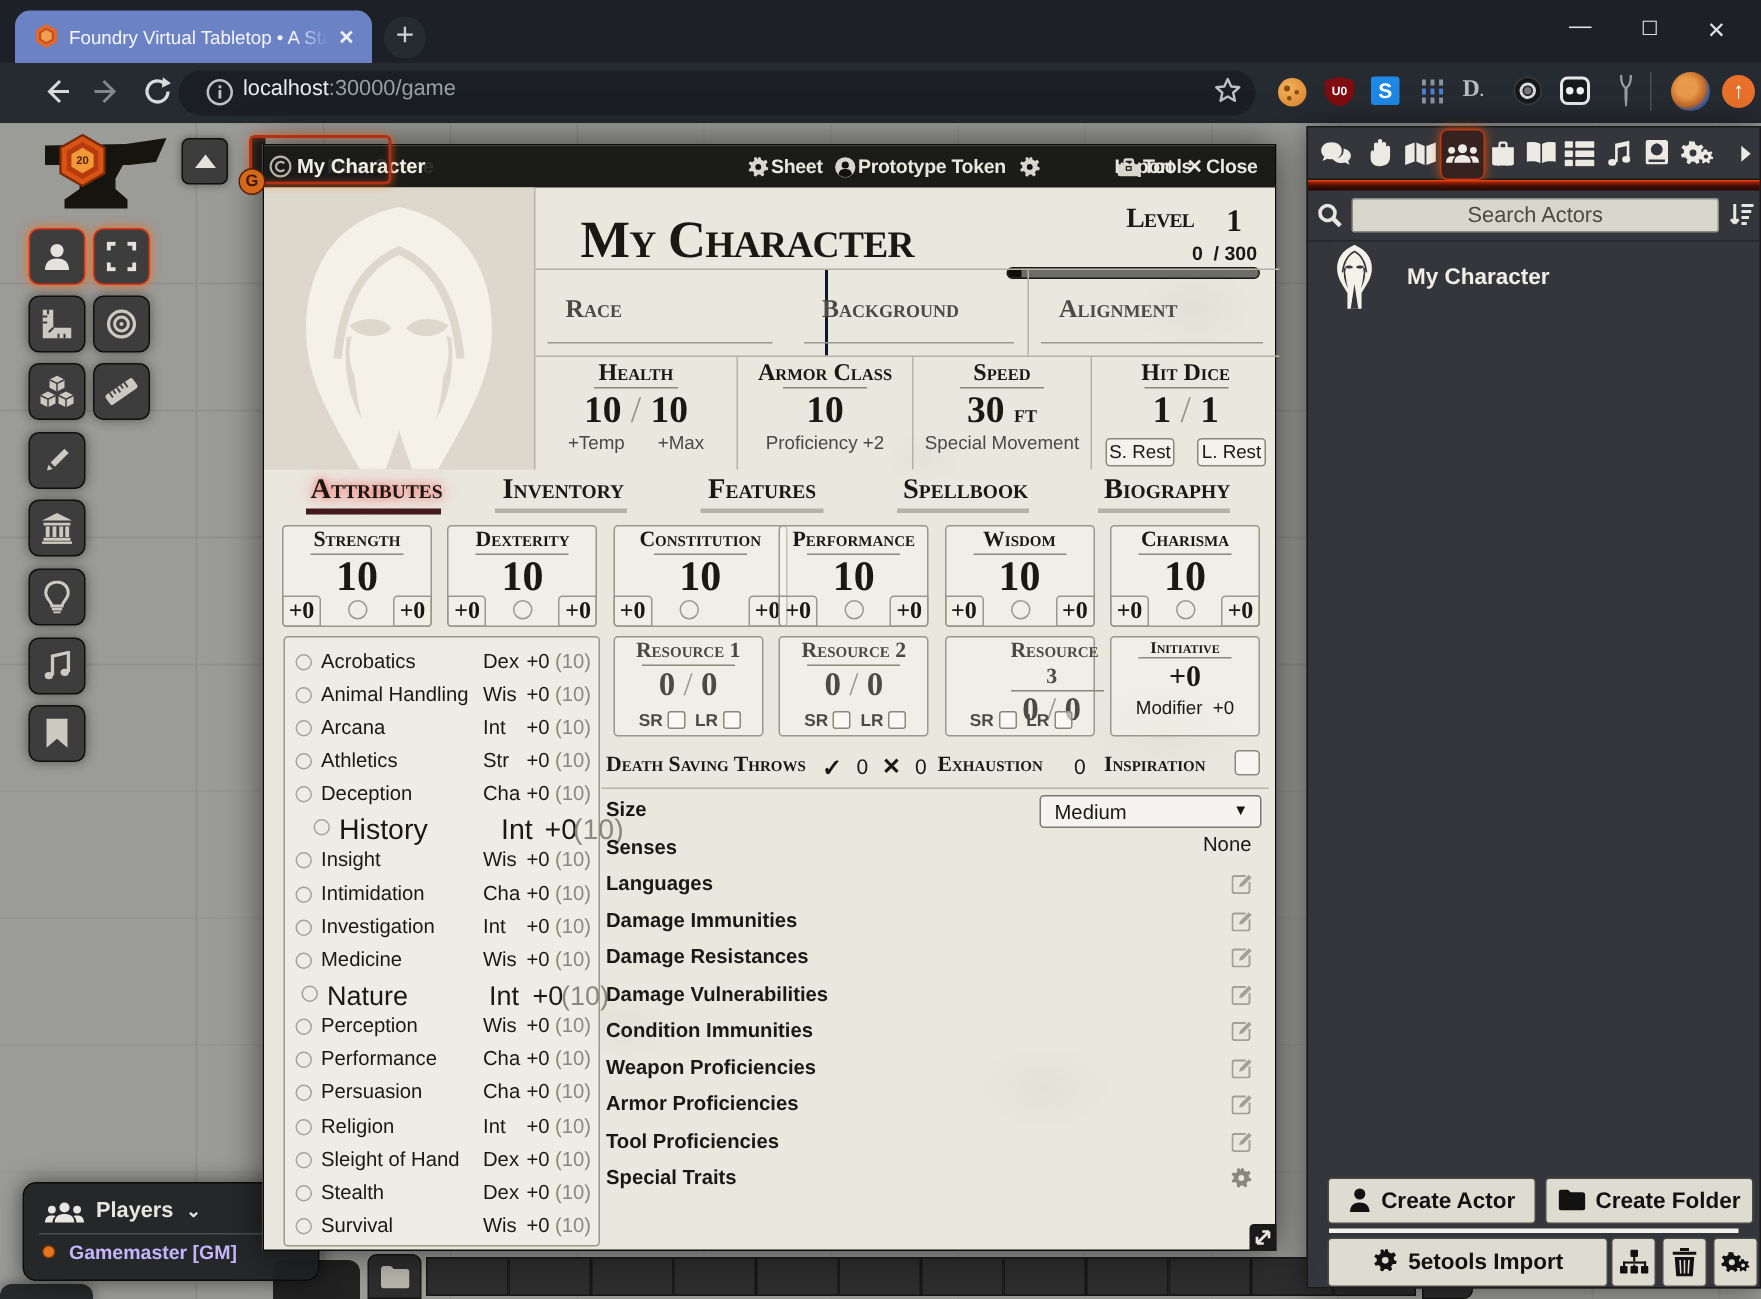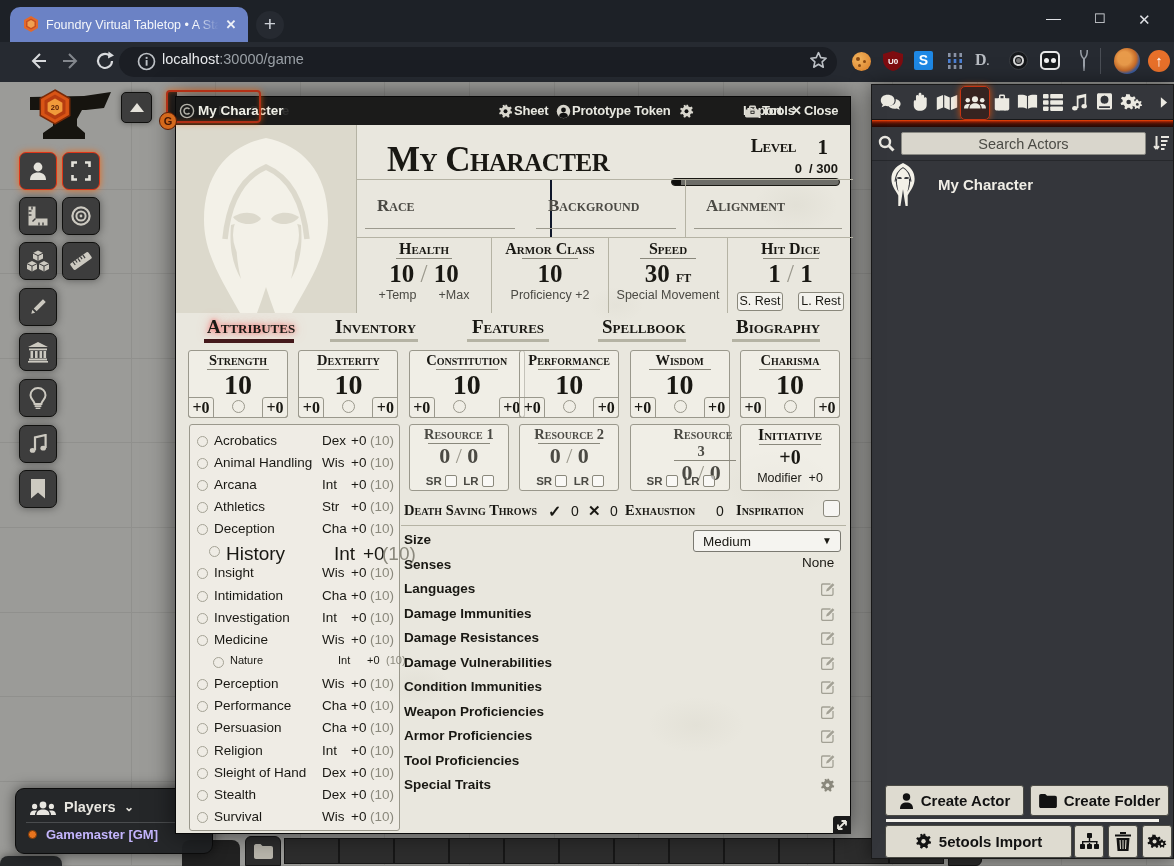--- a/index.html
+++ b/index.html
@@ -508,21 +508,21 @@
 <div style="position:absolute;left:161px;top:2px;">+0</div>
 <div style="position:absolute;left:180px;top:2px;color:#8a887c;">(10)</div>
 </div>
       <div style="position:absolute;left:0;top:204.8px;width:211px;height:22px;font-size:13.5px;color:#191813;">
 <div style="position:absolute;left:7px;top:5px;width:11px;height:11px;border:1.5px solid #a5a396;border-radius:50%;"></div>
 <div style="position:absolute;left:24px;top:2px;">Medicine</div>
 <div style="position:absolute;left:132px;top:2px;width:26px;">Wis</div>
 <div style="position:absolute;left:161px;top:2px;">+0</div>
 <div style="position:absolute;left:180px;top:2px;color:#8a887c;">(10)</div>
 </div>
-      <div style="position:absolute;left:16px;top:227.0px;width:211px;height:22px;font-size:11px;color:#191813;">
+      <div style="position:absolute;left:4px;top:227.0px;width:211px;height:22px;font-size:18px;color:#191813;">
 <div style="position:absolute;left:7px;top:5px;width:11px;height:11px;border:1.5px solid #a5a396;border-radius:50%;"></div>
 <div style="position:absolute;left:24px;top:2px;">Nature</div>
 <div style="position:absolute;left:132px;top:2px;width:26px;">Int</div>
 <div style="position:absolute;left:161px;top:2px;">+0</div>
 <div style="position:absolute;left:180px;top:2px;color:#8a887c;">(10)</div>
 </div>
       <div style="position:absolute;left:0;top:249.1px;width:211px;height:22px;font-size:13.5px;color:#191813;">
 <div style="position:absolute;left:7px;top:5px;width:11px;height:11px;border:1.5px solid #a5a396;border-radius:50%;"></div>
 <div style="position:absolute;left:24px;top:2px;">Perception</div>
 <div style="position:absolute;left:132px;top:2px;width:26px;">Wis</div>
@@ -585,21 +585,21 @@
 <div class="mc" style="font-size:22px;line-height:24px;color:#4b4a44;">0 <span style="color:#9a988c;font-weight:400;">/</span> 0</div>
 <div style="position:absolute;left:0;bottom:3px;width:100px;font-size:11.5px;color:#4b4a44;font-weight:700;">SR <span style="display:inline-block;width:12px;height:12px;border:1px solid #8a887c;border-radius:2px;background:rgba(255,255,255,0.6);vertical-align:-2px;"></span>&nbsp;&nbsp;LR <span style="display:inline-block;width:12px;height:12px;border:1px solid #8a887c;border-radius:2px;background:rgba(255,255,255,0.6);vertical-align:-2px;"></span></div>
 </div>
       <div style="position:absolute;left:453.6px;top:0;width:100px;height:67px;border:1px solid #9a988c;border-radius:3px;background:rgba(248,246,240,0.45);text-align:center;padding-left:43px;">
 <div class="mc" style="font-size:14.5px;margin-top:1px;color:#4b4a44;">Resource 3</div>
         <div style="width:62px;height:1px;background:#8a887c;margin:0 auto;"></div>
 <div class="mc" style="font-size:22px;line-height:24px;color:#4b4a44;">0 <span style="color:#9a988c;font-weight:400;">/</span> 0</div>
 <div style="position:absolute;left:0;bottom:3px;width:100px;font-size:11.5px;color:#4b4a44;font-weight:700;">SR <span style="display:inline-block;width:12px;height:12px;border:1px solid #8a887c;border-radius:2px;background:rgba(255,255,255,0.6);vertical-align:-2px;"></span>&nbsp;&nbsp;LR <span style="display:inline-block;width:12px;height:12px;border:1px solid #8a887c;border-radius:2px;background:rgba(255,255,255,0.6);vertical-align:-2px;"></span></div>
 </div>
       <div style="position:absolute;left:564px;top:0;width:100px;height:67px;border:1px solid #9a988c;border-radius:3px;background:rgba(248,246,240,0.45);text-align:center;">
-<div class="mc" style="font-size:16px;margin-top:1px;">Initiative</div>
+<div class="mc" style="font-size:11px;margin-top:1px;">Initiative</div>
         <div style="width:62px;height:1px;background:#8a887c;margin:0 auto;"></div>
 <div class="mc" style="font-size:20px;line-height:24px;">+0</div>
 <div style="font-size:12.5px;color:#191813;margin-top:2px;">Modifier&nbsp; +0</div>
 </div>
     </div>
 <div class="abs" style="left:0;top:404px;width:676px;height:22px;">
  <div class="mc" style="position:absolute;left:228px;top:1px;font-size:14.5px;">Death Saving Throws</div>
  <div style="position:absolute;left:372px;top:1px;font-size:16px;font-weight:900;color:#191813;">✓</div>
  <div style="position:absolute;left:395px;top:2px;font-size:14px;color:#191813;">0</div>
  <div style="position:absolute;left:412px;top:1px;font-size:15px;font-weight:900;color:#191813;">✕</div>

